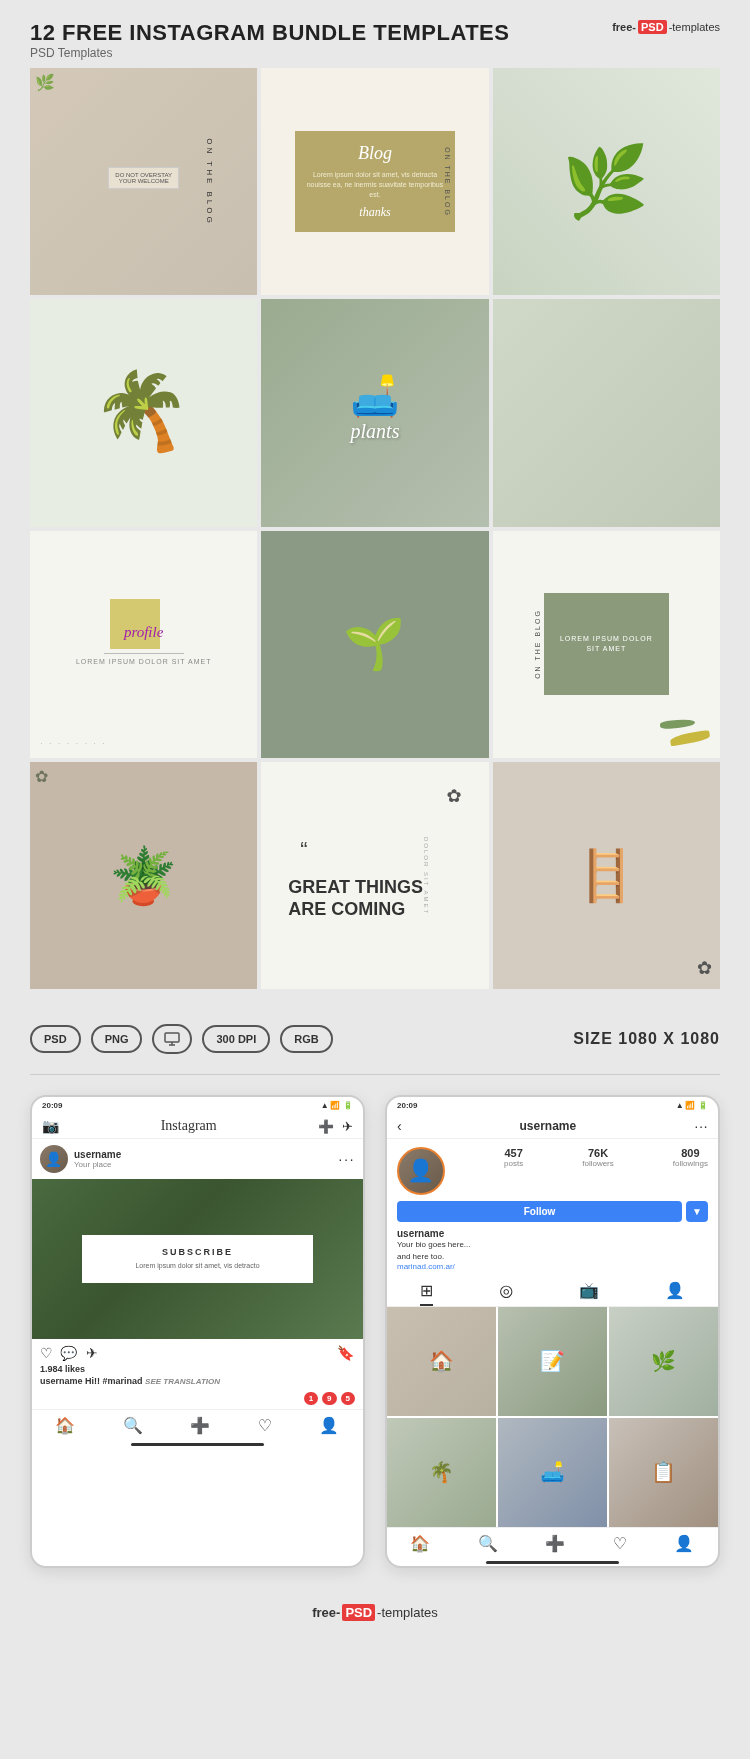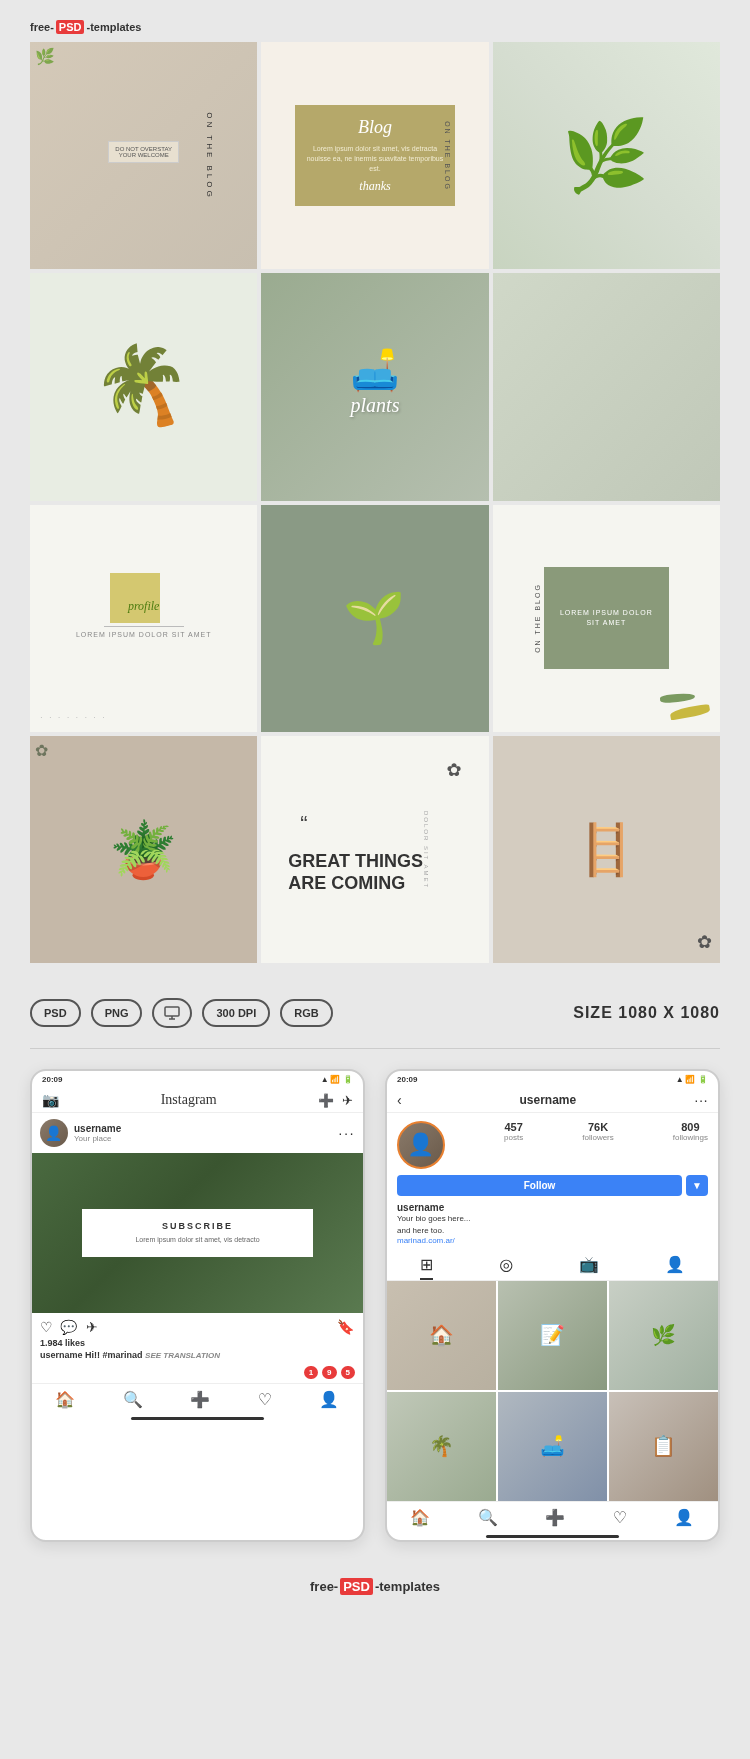--- a/index.html
+++ b/index.html
@@ -34,21 +34,21 @@
     }
     .header-logo {
       font-size: 11px;
       color: #333;
       display: flex;
       align-items: center;
       gap: 2px;
     }
     .logo-free { color: #333; font-weight: 600; }
     .logo-psd { background: #e83b3b; color: #fff; padding: 1px 3px; border-radius: 2px; font-weight: 700; }
-    .logo-templates { color: #333; font-weight: 700; }
+    .logo-templates { color: #333; font-weight: 400; }
 
     
     .template-grid {
       display: grid;
       grid-template-columns: repeat(3, 1fr);
       gap: 4px;
       margin-bottom: 20px;
     }
     .template-cell {
       position: relative;
@@ -204,24 +204,24 @@
       background: #f5f5f0;
       display: flex;
       align-items: center;
       justify-content: center;
       position: relative;
     }
     .profile-card {
       text-align: center;
     }
     .profile-script {
-      font-size: 12px;
+      font-size: 15px;
       font-style: italic;
       font-family: Georgia, serif;
-      color: #4d7c0f;
+      color: #a21caf;
       margin-bottom: 12px;
     }
     .profile-yellow {
       background: #d4c870;
       width: 50px;
       height: 50px;
       position: absolute;
       top: 30%;
       left: 35%;
     }
@@ -764,20 +764,24 @@
       border-radius: 40% 60% 60% 40%;
       transform: rotate(-5deg);
     }
   </style>
 </head>
 <body>
 
 <div class="page-wrapper">
 
   <div class="header">
+    <div class="header-left">
+      <h1>12 FREE INSTAGRAM BUNDLE TEMPLATES</h1>
+      <p>PSD Templates</p>
+    </div>
     <div class="header-logo">
       <span class="logo-free">free-</span>
         <span class="logo-psd">PSD</span>
         <span class="logo-templates">-templates</span>
     </div>
   </div>
 
   <div class="template-grid">
 
     <div class="template-cell cell-1">

